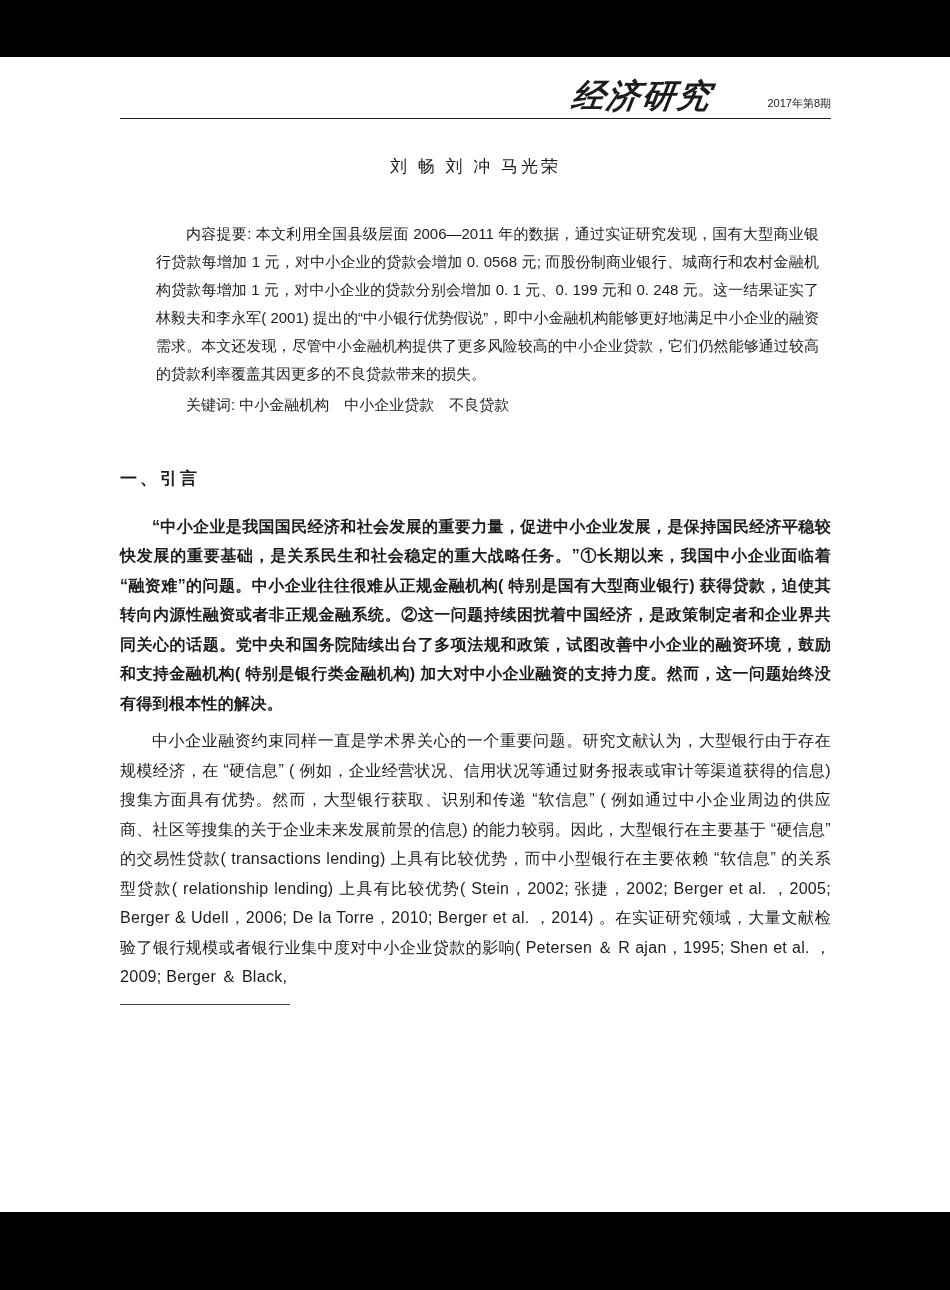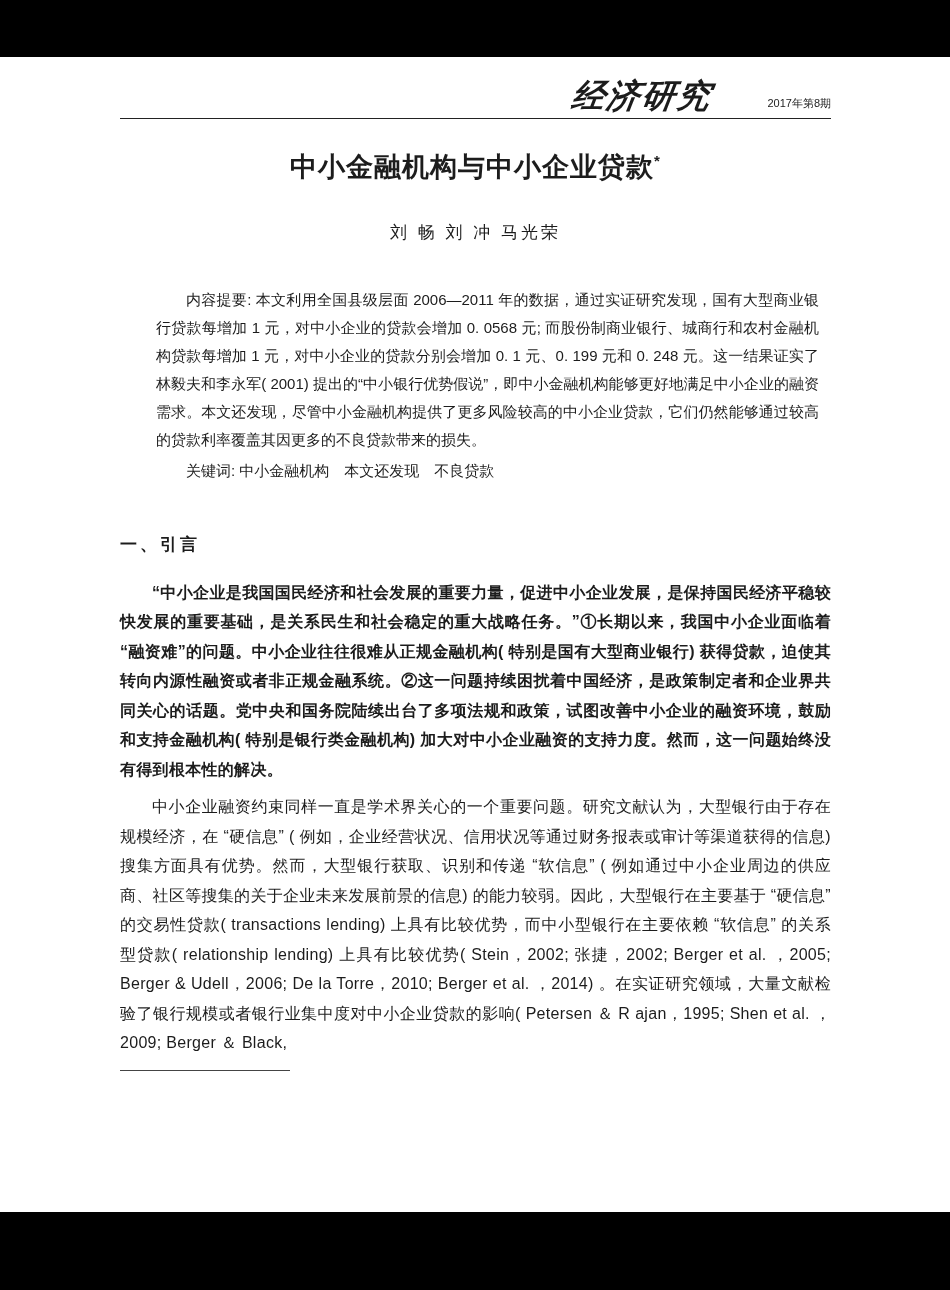--- a/index.html
+++ b/index.html
@@ -56,27 +56,26 @@
   <div class="bar top"></div>
 
   <div class="content">
 
     <div class="header">
       <span class="logo">经济研究</span>
       <span class="issue">2017年第8期</span>
     </div>
     <hr class="header-rule">
 
-    <h1 class="title"><span>中小金融机构与中小企业贷款</span><sup class="star">*</sup></h1>
 
     <div class="authors">刘 畅 刘 冲 马光荣</div>
 
     <div class="abstract">
       <p class="abstract-text">内容提要: 本文利用全国县级层面 2006—2011 年的数据，通过实证研究发现，国有大型商业银行贷款每增加 1 元，对中小企业的贷款会增加 0. 0568 元; 而股份制商业银行、城商行和农村金融机构贷款每增加 1 元，对中小企业的贷款分别会增加 0. 1 元、0. 199 元和 0. 248 元。这一结果证实了林毅夫和李永军( 2001) 提出的“中小银行优势假说”，即中小金融机构能够更好地满足中小企业的融资需求。本文还发现，尽管中小金融机构提供了更多风险较高的中小企业贷款，它们仍然能够通过较高的贷款利率覆盖其因更多的不良贷款带来的损失。</p>
-      <p class="keywords">关键词: 中小金融机构　本文还发现　不良贷款</p>
+      <p class="keywords">关键词: 中小金融机构　中小企业贷款　不良贷款</p>
     </div>
 
     <h2 class="section-heading">一、引言</h2>
 
     <p class="body-para indent first">“中小企业是我国国民经济和社会发展的重要力量，促进中小企业发展，是保持国民经济平稳较快发展的重要基础，是关系民生和社会稳定的重大战略任务。”①长期以来，我国中小企业面临着 “融资难”的问题。中小企业往往很难从正规金融机构( 特别是国有大型商业银行) 获得贷款，迫使其转向内源性融资或者非正规金融系统。②这一问题持续困扰着中国经济，是政策制定者和企业界共同关心的话题。党中央和国务院陆续出台了多项法规和政策，试图改善中小企业的融资环境，鼓励和支持金融机构( 特别是银行类金融机构) 加大对中小企业融资的支持力度。然而，这一问题始终没有得到根本性的解决。</p>
     <p class="body-para indent">中小企业融资约束同样一直是学术界关心的一个重要问题。研究文献认为，大型银行由于存在规模经济，在 “硬信息” ( 例如，企业经营状况、信用状况等通过财务报表或审计等渠道获得的信息) 搜集方面具有优势。然而，大型银行获取、识别和传递 “软信息” ( 例如通过中小企业周边的供应商、社区等搜集的关于企业未来发展前景的信息) 的能力较弱。因此，大型银行在主要基于 “硬信息” 的交易性贷款( transactions lending) 上具有比较优势，而中小型银行在主要依赖 “软信息” 的关系型贷款( relationship lending) 上具有比较优势( Stein，2002; 张捷，2002; Berger et al. ，2005; Berger &amp; Udell，2006; De la Torre，2010; Berger et al. ，2014) 。在实证研究领域，大量文献检验了银行规模或者银行业集中度对中小企业贷款的影响( Petersen ＆ R ajan，1995; Shen et al. ，2009; Berger ＆ Black,</p>
 
     <div class="footnote-rule"></div>
 
   </div>

